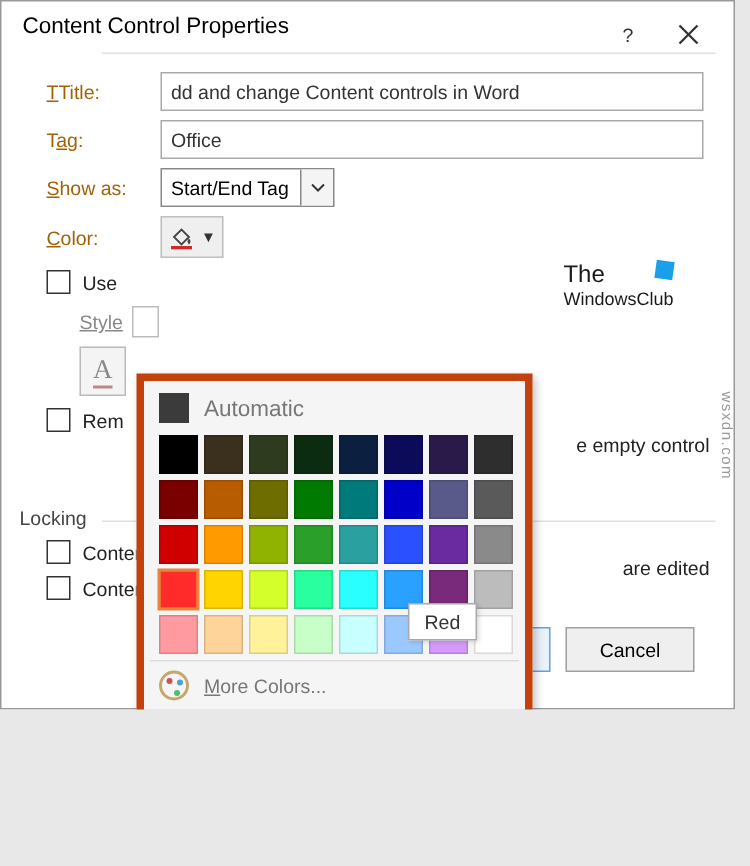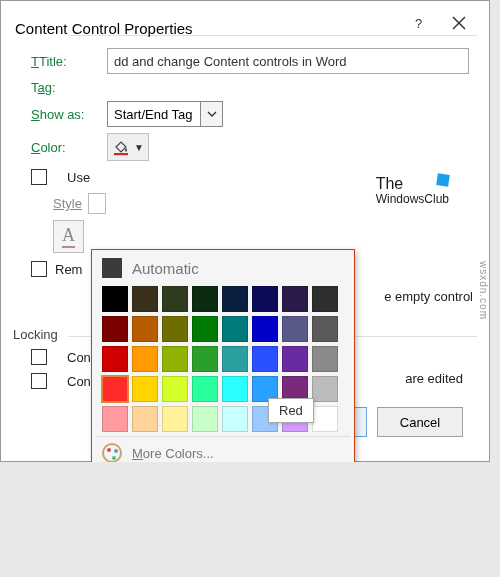--- a/index.html
+++ b/index.html
@@ -1,60 +1,60 @@
 <!DOCTYPE html>
 <html><head>
   <meta charset="utf-8">
   <style>
     * { box-sizing: border-box; font-family: "Segoe UI", Tahoma, sans-serif; font-size: 13px; }
     body { margin: 0; background: #e8e8e8; }
     .dialog { width: 490px; background: #fff; border: 1px solid #999; margin: 0; position: relative; }
-    .titlebar { display: flex; align-items: flex-end; padding: 8px 10px 8px 14px; }
+    .titlebar { display: flex; align-items: flex-start; padding: 8px 10px 8px 14px; }
     .titlebar-title { flex: 1; font-size: 15px; color: #000; }
     .titlebar-btn { width: 40px; height: 28px; display: flex; align-items: center; justify-content: center; color: #333; }
     .content { padding: 4px 12px 10px 12px; }
     .group-label { color: #444; margin: 4px 0 8px 0; }
     .group-box { border-top: 1px solid #e0e0e0; margin-left: 55px; margin-top: -14px; margin-bottom: 12px; }
     .row { display: flex; align-items: center; margin: 6px 8px 6px 18px; gap: 6px; }
-    .lbl { width: 70px; color: #15803d; }
+    .lbl { width: 70px; color: #a16207; }
     .u { text-decoration: underline; }
     .input { flex: 1; border: 1px solid #a9a9a9; padding: 4px 6px; height: 26px; color: #333; background: #fff; }
     .combo { display: flex; align-items: center; border: 1px solid #888; height: 26px; background: #fff; }
     .combo-text { padding: 0 6px; min-width: 92px; }
     .combo-btn { width: 22px; height: 24px; border-left: 1px solid #888; display: flex; align-items: center; justify-content: center; background: #f4f4f4; }
     .color-btn { display: flex; align-items: center; border: 1px solid #bfbfbf; background: #efefef; height: 28px; padding: 0 4px; gap: 4px; }
     .paint-ico { width: 18px; height: 18px; position: relative; }
     .chev { font-size: 10px; color: #333; }
-    .chk-row { display: flex; align-items: center; margin: 8px 8px 8px 18px; gap: 20px; color: #222;}
+    .chk-row { display: flex; align-items: center; margin: 8px 8px 8px 18px; gap: 8px; color: #222;}
     .chk { width: 16px; height: 16px; border: 1px solid #333; background: #fff; flex-shrink: 0; }
     .style-row { margin-left: 40px; display:flex; align-items:center; gap:6px; color:#888;text-align:right;}
     .style-combo { border:1px solid #bbb; color:#888; padding:2px 6px; display:flex; align-items:center; gap:18px;}
     .newstyle-btn { margin-left: 40px; border: 1px solid #bbb; background: #f4f4f4; color: #888; padding: 4px 8px; display: inline-flex; align-items: center; gap: 6px; }
     .btnbar { display: flex; justify-content: flex-end; gap: 10px; padding: 10px 14px 14px 0; }
     .btn { min-width: 86px; height: 30px; border: 1px solid #a0a0a0; background: #efefef; display: flex; align-items: center; justify-content: center; }
     .btn.primary { border: 1px solid #6aa0d8; background: #eaf2fb; }
     .watermark { position: absolute; right: 40px; top: 175px; font-family: "Segoe UI", sans-serif; color: #1a1a1a; line-height: 1.05; }
     .watermark-sq { width:12px; height:12px; background:#1aa0e8; display:inline-block; position:absolute; right:0; top:-2px; transform: rotate(8deg);}
     .watermark .l1 { font-size: 16px; }
     .watermark .l2 { font-size: 12px; }
     
-    .picker { position: absolute; left: 90px; top: 248px; width: 264px; background: #f5f5f5; border: 1px solid #c2410c; box-shadow: 2px 2px 6px rgba(0,0,0,0.25); padding: 4px; }
+    .picker { position: absolute; left: 90px; top: 248px; width: 264px; background: #f5f5f5; border: 5px solid #c2410c; box-shadow: 2px 2px 6px rgba(0,0,0,0.25); padding: 4px; }
     .auto-row { display: flex; align-items: center; padding: 4px 6px; gap: 10px; cursor: default;}
     .auto-sw { width: 20px; height: 20px; background: #3b3b3b; }
     .auto-txt { color: #777; font-size: 15px; }
     .swatches { display: grid; grid-template-columns: repeat(8, 26px); grid-auto-rows: 26px; gap: 4px; padding: 4px 6px; }
     .sw { width: 26px; height: 26px; border: 1px solid rgba(0,0,0,0.15); }
     .sw.sel { outline: 2px solid #e8833a; outline-offset: -1px; border:1px solid #e8833a;}
     .tooltip { position: absolute; background: #fff; border: 1px solid #aaa; padding: 4px 10px; font-size: 13px; color: #333; box-shadow: 1px 1px 3px rgba(0,0,0,.15);}
     .more-row { display: flex; align-items: center; gap: 10px; padding: 6px 6px 4px 6px; border-top: 1px solid #ddd; color: #777; font-size: 15px;}
     .palette-ico { width:20px; height:20px; border-radius:50%; border:2px solid #c9a66b; position:relative;}
     .remove-row { display:flex; align-items:center; gap:8px; margin:8px 8px 8px 18px; color:#222;}
     .srcnote { position:absolute; right:0; top:260px; writing-mode: vertical-rl; font-size:10px; color:#999; letter-spacing:1px;}
     .behind-right { position:absolute; right:16px; top:288px; color:#222; }
-    .behind-right2 { position:absolute; right:26px; top:370px; color:#222; }
+    .behind-right2 { position:absolute; right:16px; top:370px; color:#222; }
     .behind-chk { position:absolute; right:138px; top:370px; width:16px; height:16px; border:1px solid #333; background:#fff;}
     svg { display:block; }
   </style>
 </head>
 <body>
 
 <div class="dialog">
 
   <div class="titlebar">
     <div class="titlebar-title">Content Control Properties</div>
@@ -75,20 +75,21 @@
 
     <div class="group-box"></div>
 
     <div class="row">
       <div class="lbl"><span class="u">T</span><span>Title:</span></div>
       <input class="input" value="dd and change Content controls in Word" style="">
     </div>
 
     <div class="row">
       <div class="lbl">T<span class="u">a</span>g:</div>
+      <input class="input" value="Office" style="">
     </div>
 
     <div class="row">
       <div class="lbl"><span class="u">S</span>how as:</div>
       <div class="combo">
         <div class="combo-text">Start/End Tag</div>
         <div class="combo-btn">
           <svg width="10" height="6" viewBox="0 0 10 6">
               <polyline points="1,1 5,5 9,1" fill="none" stroke="#333" stroke-width="1.3"></polyline>
             </svg>

